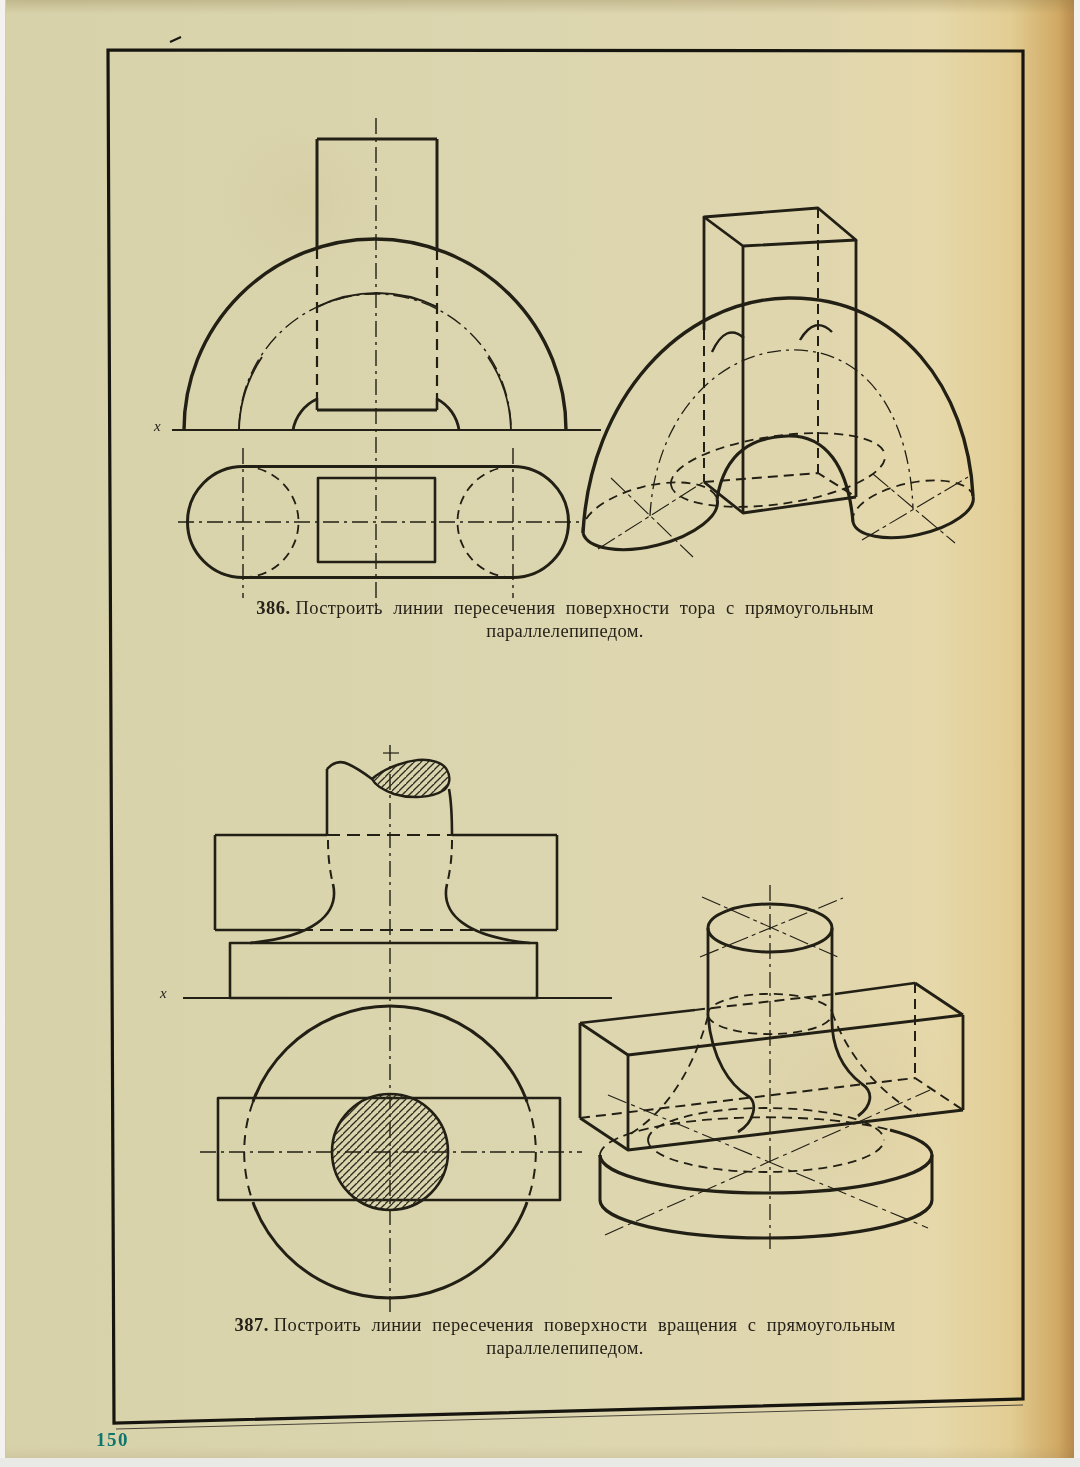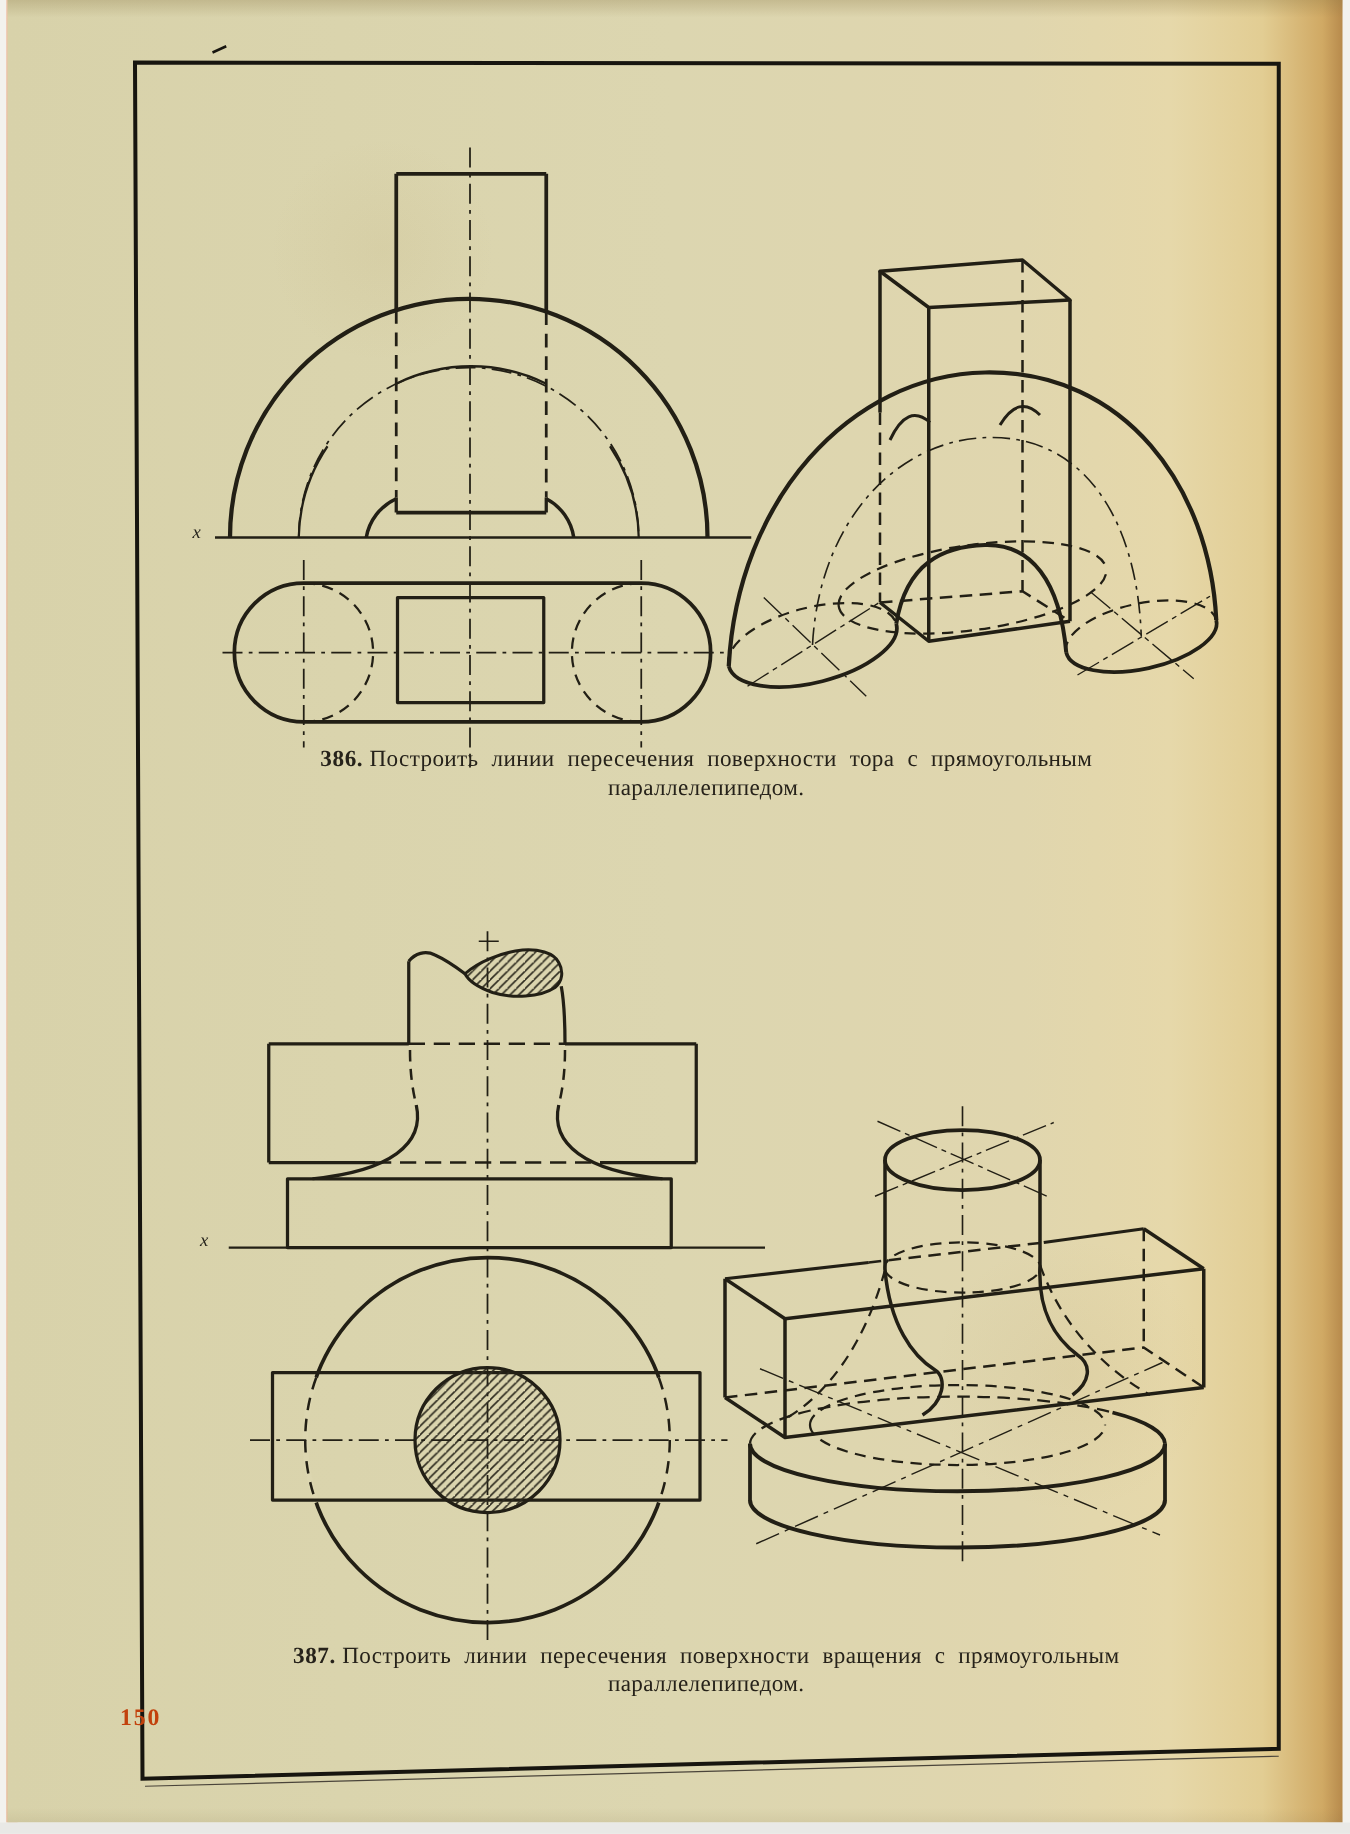--- a/index.html
+++ b/index.html
@@ -13,22 +13,22 @@
                radial-gradient(circle at 300px 200px,rgba(165,135,70,.07),rgba(165,135,70,0) 90px),
                radial-gradient(circle at 850px 1100px,rgba(165,135,70,.08),rgba(165,135,70,0) 110px);}
   .edge-pink{position:absolute;left:5px;top:0;width:9px;height:1458px;
     background:linear-gradient(180deg,#efc2a8,#e7b595 25%,#eec4a6 60%,#e8bb9b 100%);}
   .scanbed-bottom{position:absolute;left:0;top:1458px;width:1080px;height:9px;background:#e9e9e6;}
   svg{position:absolute;left:0;top:0;}
   .caption{position:absolute;left:108px;width:914px;text-align:center;color:#26221a;
     font-size:18.5px;line-height:23px;letter-spacing:.3px;word-spacing:5.5px;}
   .cap-num{font-weight:bold;margin-right:5px;letter-spacing:.5px;}
   .axis-label{position:absolute;font-style:italic;font-size:15px;color:#23211a;}
-  .page-number{position:absolute;left:96px;top:1364px;font-weight:bold;font-size:19px;
-    letter-spacing:1.5px;color:#c2410c;}
+  .page-number{position:absolute;left:96px;top:1429px;font-weight:bold;font-size:19px;
+    letter-spacing:1.5px;color:#0f766e;}
 </style>
 </head>
 <body>
 
 <div class="scan">
   <div class="edge-pink"></div>
   <div class="page"></div>
   <div class="scanbed-bottom"></div>
 
   <svg width="1080" height="1467" viewBox="0 0 1080 1467">

